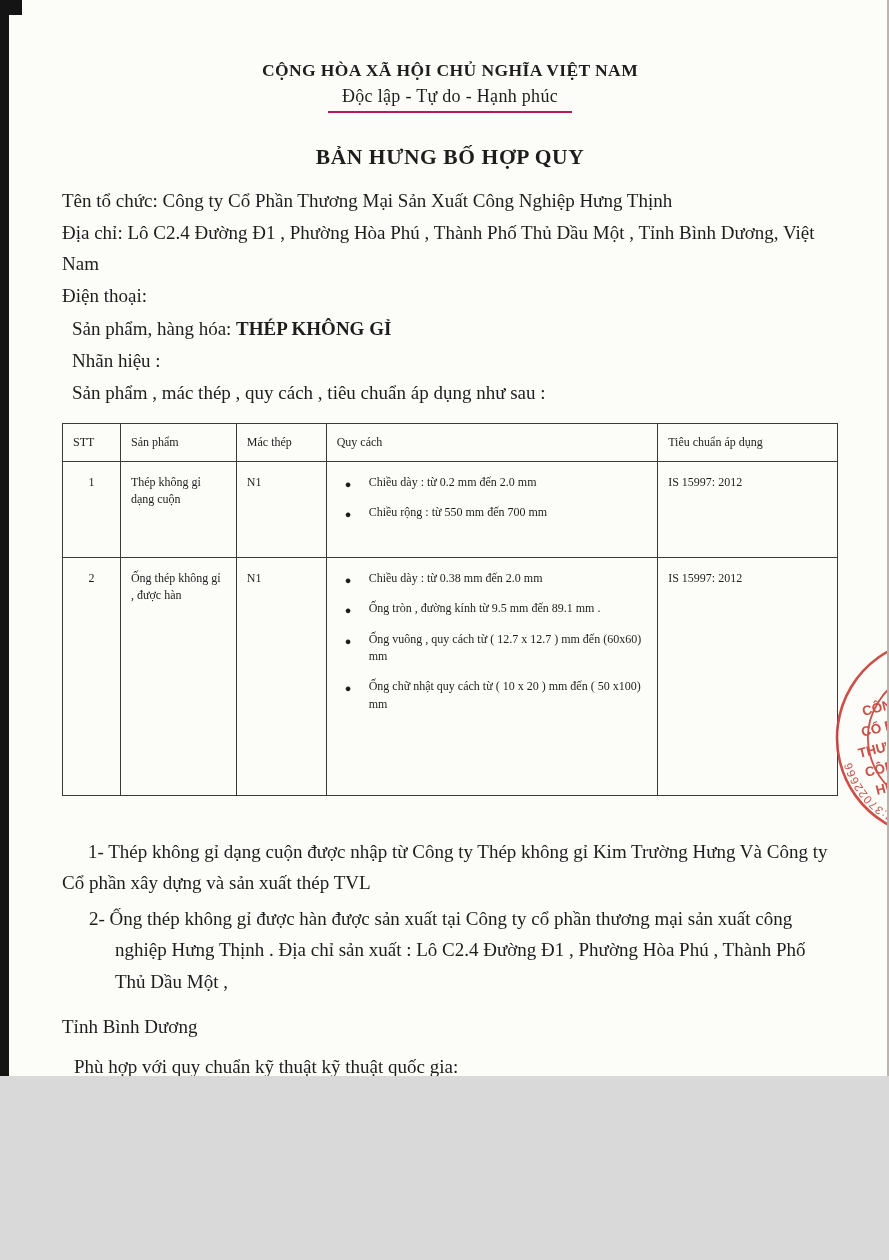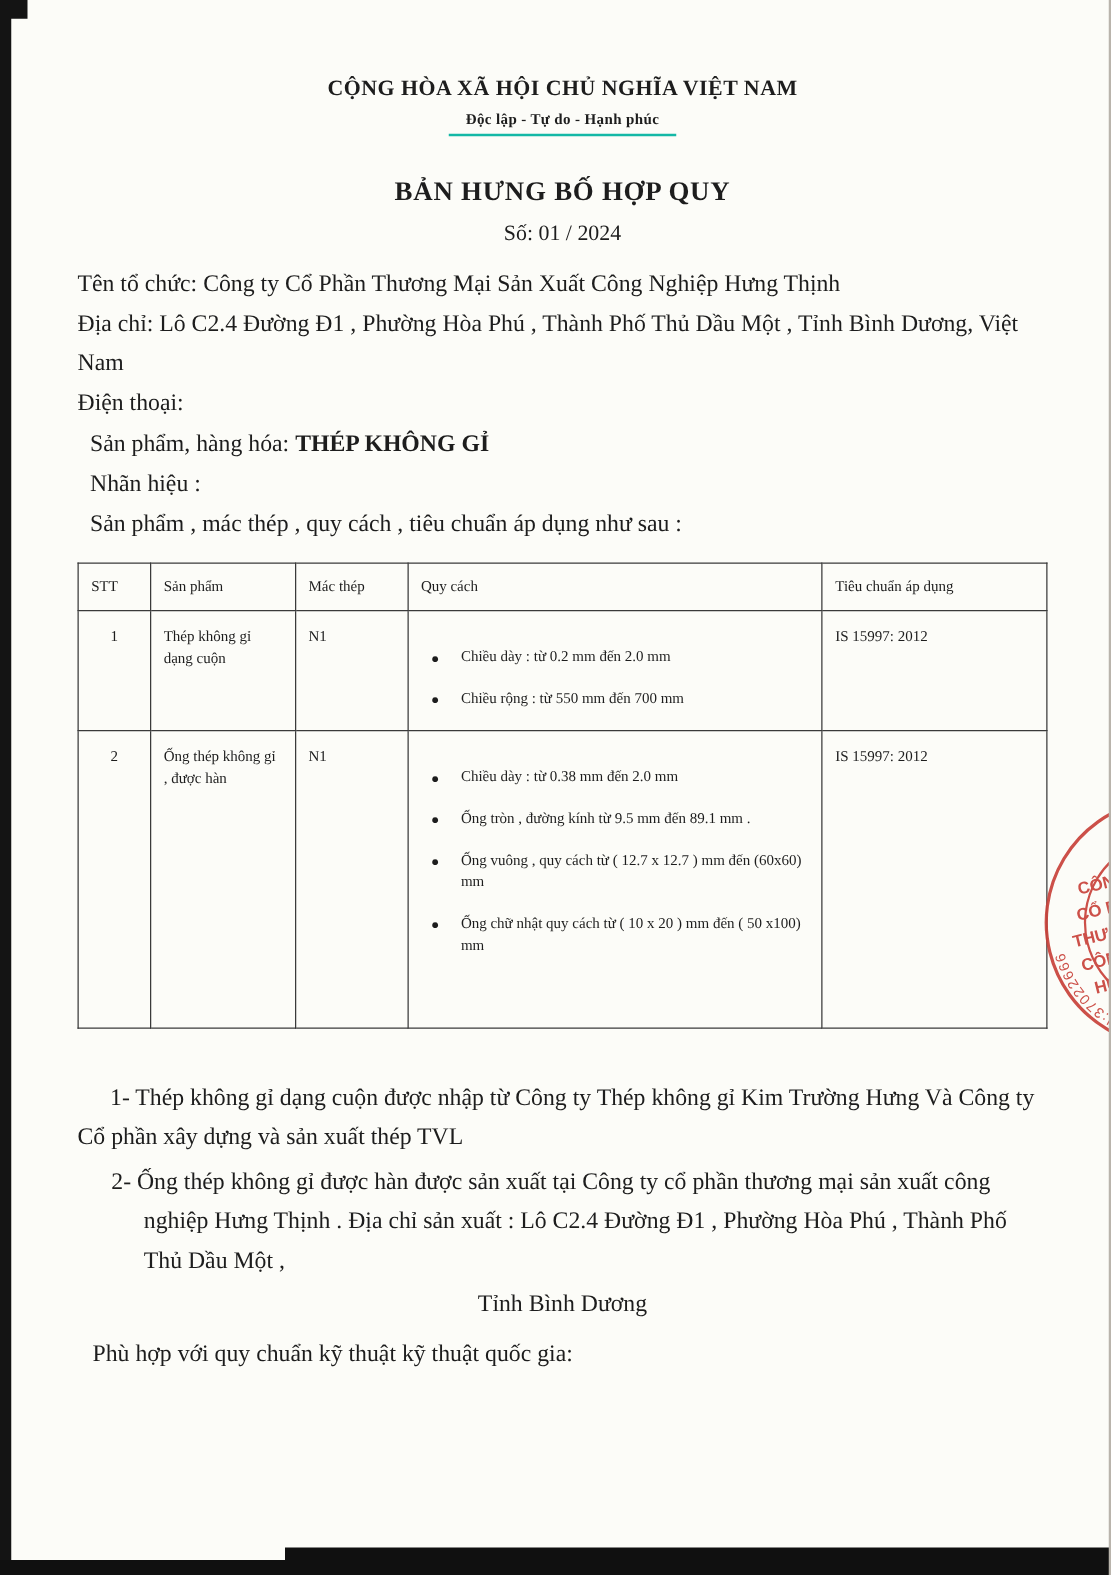--- a/index.html
+++ b/index.html
@@ -1,51 +1,51 @@
 <!DOCTYPE html>
 <html><head>
 <meta charset="utf-8">
 <style>
   * { margin:0; padding:0; box-sizing:border-box; }
   html,body { background:#d9d9d9; }
   .page {
-    position:relative; width:889px; height:1260px;
+    position:relative; width:889px; height:1076px;
     background:#fcfcf8; overflow:hidden; color:#1d1d1d;
     font-family:"Liberation Serif", serif;
   }
   .content { position:absolute; left:62px; top:0; width:776px; }
 
   .nat-title { margin-top:60px; text-align:center; font-weight:bold; font-size:17.5px; letter-spacing:.4px; }
   .motto-wrap { text-align:center; margin-top:5px; }
-  .motto { display:inline-block; font-weight:bold; font-size:12px; border-bottom:2px solid #14b8a6; padding:0 14px 4px; letter-spacing:.3px; }
+  .motto { display:inline-block; font-weight:normal; font-size:18px; border-bottom:2px solid #be185d; padding:0 14px 4px; letter-spacing:.3px; }
   .doc-title { text-align:center; font-weight:bold; font-size:21.5px; margin-top:32px; letter-spacing:.6px; }
   .doc-num { text-align:center; font-size:17.5px; margin-top:10px; }
 
   .body-block { margin-top:16px; font-size:19px; line-height:1.6; }
   .para { margin-top:2px; }
   .indent-sm { padding-left:10px; }
   .bold { font-weight:bold; }
 
   table.spec { margin-top:14px; width:100%; border-collapse:collapse; }
   table.spec th, table.spec td { border:1.4px solid #3a3a3a; font-size:12px; }
   table.spec th { font-weight:400; text-align:left; padding:11px 10px; }
   th.c-stt, td.c-stt { text-align:center; }
   table.spec td { vertical-align:top; padding:12px 10px; line-height:1.45; }
   tr.r1 { height:96px; }
   tr.r2 { height:238px; }
   td.c-mac { padding-left:22px; }
   .qc-list { list-style:none; }
-  .qc-list li { position:relative; padding-left:32px; margin-bottom:13px;margin-top:16px; }
+  .qc-list li { position:relative; padding-left:32px; margin-bottom:13px; }
   .qc-list li:last-child { margin-bottom:0; }
   .qc-list li::before { content:"●"; position:absolute; left:8px; top:3px; font-size:11px; color:#1d1d1d; }
 
   .notes { margin-top:40px; font-size:19px; line-height:1.66; }
   .note-1 { text-indent:26px; }
   .note-2 { margin-top:4px; margin-left:53px; text-indent:-26px; }
-  .province { margin-top:4px;text-align:center; }
+  .province { margin-top:14px; }
   .conform { margin-top:8px; text-indent:12px; }
   .regulation { margin-top:8px; text-align:justify; text-indent:26px; letter-spacing:.2px; }
 
   .stamp { position:absolute; left:831px; top:633px; width:210px; height:210px; transform:rotate(-14deg); opacity:.92; }
 
   .scan-left   { position:absolute; left:0; top:0; width:9px; height:1260px; background:#141414; }
   .scan-corner { position:absolute; left:0; top:0; width:22px; height:15px; background:#141414; }
   .scan-bottom-thin  { position:absolute; left:0; top:1248px; width:889px; height:12px; background:#101010; }
   .scan-bottom-thick { position:absolute; left:228px; top:1238px; width:661px; height:22px; background:#101010; }
   .scan-right { position:absolute; right:0; top:0; width:2px; height:100%; background:#b9b4ac; }
@@ -56,21 +56,20 @@
 <div class="page">
 
   <div class="content">
 
     <div class="nat-title">CỘNG HÒA XÃ HỘI CHỦ NGHĨA VIỆT NAM</div>
     <div class="motto-wrap">
       <span class="motto">Độc lập - Tự do - Hạnh phúc</span>
     </div>
 
     <div class="doc-title">BẢN HƯNG BỐ HỢP QUY</div>
-    <div class="doc-num">Số: 01 / 2024</div>
 
     <div class="body-block">
       <div class="para">Tên tổ chức: Công ty Cổ Phần Thương Mại Sản Xuất Công Nghiệp Hưng Thịnh</div>
       <div class="para">Địa chỉ: Lô C2.4 Đường Đ1 , Phường Hòa Phú , Thành Phố Thủ Dầu Một , Tỉnh Bình Dương, Việt Nam</div>
       <div class="para">Điện thoại:</div>
       <div class="para indent-sm">
         <span>Sản phẩm, hàng hóa: </span><span class="bold">THÉP KHÔNG GỈ</span>
       </div>
       <div class="para indent-sm">Nhãn hiệu :</div>
       <div class="para indent-sm">Sản phẩm , mác thép , quy cách , tiêu chuẩn áp dụng như sau :</div>

